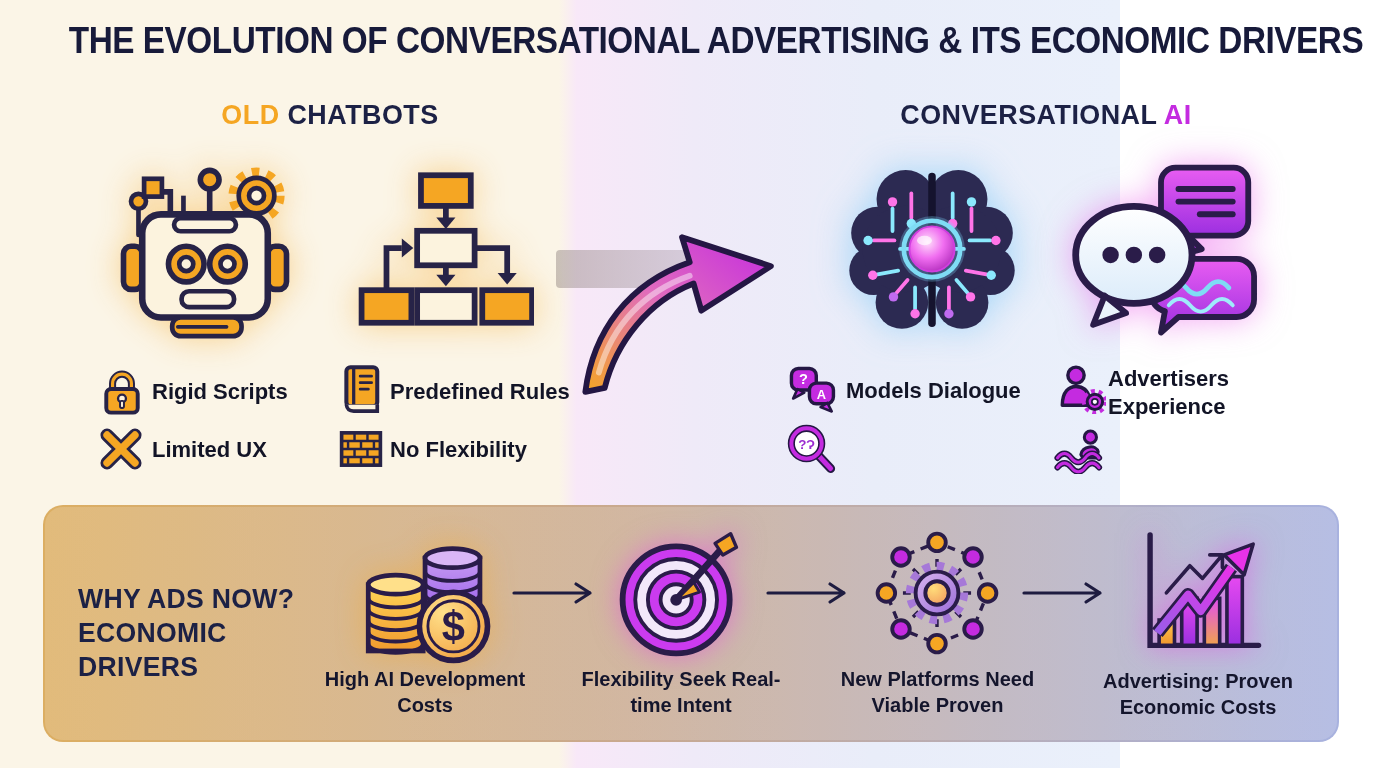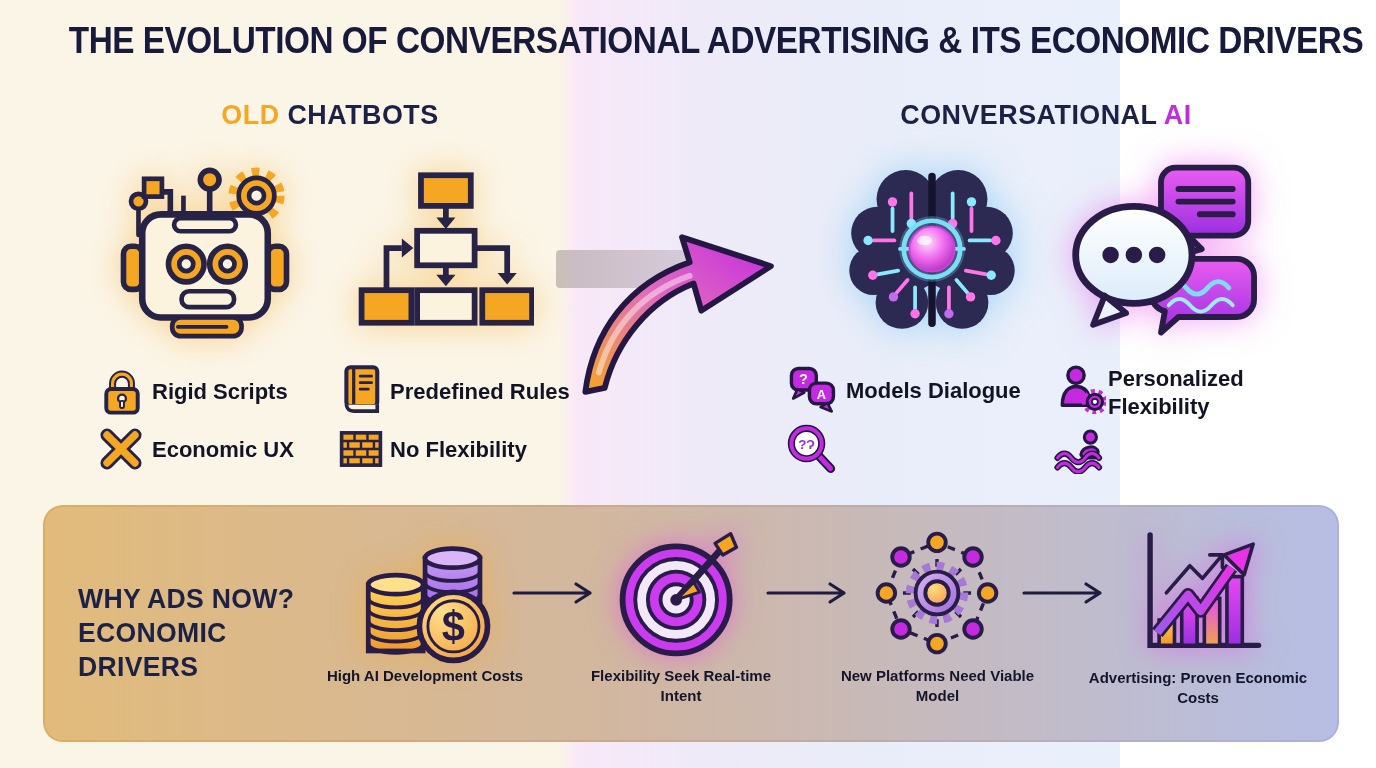--- a/index.html
+++ b/index.html
@@ -7,21 +7,21 @@
   .stage{position:relative;width:1120px;height:768px;
     background:linear-gradient(90deg,#FBF5E7 0%,#FBF5E7 49.9%,#F8E8F8 51.5%,#EFEAF8 62%,#E9EDF9 78%,#EAF0FB 100%);}
   .abs{position:absolute;}
   .title{left:0;top:20px;width:1376px;text-align:center;font-size:37px;font-weight:800;
     color:#171A3A;letter-spacing:-.5px;white-space:nowrap;transform:scaleX(.9);}
   .colhead{font-size:28px;font-weight:800;letter-spacing:.5px;white-space:nowrap;transform:scaleX(.96);}
   .colhead .accent-amber{color:#F5A623;}
   .colhead .accent-magenta{color:#C42BE0;}
   .colhead .main{color:#1C2145;}
   .feat-label{font-size:22px;font-weight:700;color:#121426;line-height:1.25;}
-  .step-label{font-size:15px;font-weight:700;color:#14152C;text-align:center;line-height:1.3;}
+  .step-label{font-size:20px;font-weight:700;color:#14152C;text-align:center;line-height:1.3;}
   .why-heading{font-size:28px;font-weight:800;color:#1C2145;line-height:1.22;letter-spacing:.3px;transform:scaleX(.95);transform-origin:left top;}
   .panel{left:43px;top:505px;width:1292px;height:233px;border-radius:20px;
     border:2.5px solid transparent;
     background:linear-gradient(rgba(255,255,255,.16),rgba(255,255,255,.16)) padding-box,
                linear-gradient(90deg,#DCAE62 0%,#C9A98F 45%,#A8B2DF 100%) border-box;}
   .glow-amber{filter:drop-shadow(0 0 16px rgba(246,167,31,.45));}
   .glow-blue{filter:drop-shadow(0 0 18px rgba(124,200,247,.65));}
   .glow-pink{filter:drop-shadow(0 0 16px rgba(232,80,232,.5));}
   .glow-mag{filter:drop-shadow(0 0 14px rgba(230,70,230,.55));}
   .grayband{left:556px;top:250px;width:140px;height:38px;border-radius:4px;
@@ -199,21 +199,21 @@
     <path d="M10 50 q1 8 9 8 h29 v-8" fill="#FCF3DE" stroke="#272347" stroke-width="4.5"></path>
   </svg>
   <div class="abs feat-label" style="left:390px;top:378px;">Predefined Rules</div>
 
   <svg class="abs" style="left:98px;top:426px;" width="46" height="46" viewBox="0 0 56 56">
     <g stroke-linecap="round">
       <path d="M11 11 L45 45 M11 45 L45 11" stroke="#272347" stroke-width="16"></path>
       <path d="M11 11 L45 45 M11 45 L45 11" stroke="#F5A623" stroke-width="9"></path>
     </g>
   </svg>
-  <div class="abs feat-label" style="left:152px;top:436px;">Economic UX</div>
+  <div class="abs feat-label" style="left:152px;top:436px;">Limited UX</div>
 
   <svg class="abs" style="left:338px;top:428px;" width="46" height="42" viewBox="0 0 56 52">
     <rect x="4" y="6" width="48" height="40" fill="#F5A623" stroke="#272347" stroke-width="4.5"></rect>
     <path d="M4 16 H52 M4 26 H52 M4 36 H52" stroke="#272347" stroke-width="3"></path>
     <path d="M20 6 V16 M36 6 V16 M12 16 V26 M28 16 V26 M44 16 V26 M20 26 V36 M36 26 V36 M12 36 V46 M28 36 V46 M44 36 V46" stroke="#272347" stroke-width="3"></path>
   </svg>
   <div class="abs feat-label" style="left:390px;top:436px;">No Flexibility</div>
 
   <svg class="abs" style="left:788px;top:366px;" width="48" height="48" viewBox="0 0 56 56">
     <rect x="4" y="3" width="29" height="25" rx="8" fill="#C42BE0" stroke="#241744" stroke-width="4"></rect>
@@ -225,21 +225,21 @@
   </svg>
   <div class="abs feat-label" style="left:846px;top:377px;">Models Dialogue</div>
 
   <svg class="abs" style="left:1058px;top:364px;" width="48" height="50" viewBox="0 0 56 58">
     <circle cx="21" cy="13" r="9.5" fill="#C42BE0" stroke="#241744" stroke-width="4"></circle>
     <path d="M5 48 C5 32 13 26 21 26 C29 26 35 31 37 40 L37 48 Z" fill="#C42BE0" stroke="#241744" stroke-width="4" stroke-linejoin="round"></path>
     <circle cx="43" cy="44" r="12.5" fill="none" stroke="#C42BE0" stroke-width="5" stroke-dasharray="4.5 4.5"></circle>
     <circle cx="43" cy="44" r="9" fill="#C42BE0" stroke="#241744" stroke-width="3.5"></circle>
     <circle cx="43" cy="44" r="3.5" fill="#FFFFFF" stroke="#241744" stroke-width="2"></circle>
   </svg>
-  <div class="abs feat-label" style="left:1108px;top:365px;width:160px;">Personalized Flexibility</div>
+  <div class="abs feat-label" style="left:1108px;top:365px;width:160px;">Advertisers Experience</div>
 
   <svg class="abs" style="left:786px;top:423px;" width="50" height="50" viewBox="0 0 56 56">
     <path d="M35 35 L50 51" stroke="#241744" stroke-width="10" stroke-linecap="round"></path>
     <path d="M35 35 L50 51" stroke="#C42BE0" stroke-width="5.5" stroke-linecap="round"></path>
     <circle cx="23" cy="23" r="17" fill="#FFFFFF" stroke="#241744" stroke-width="8"></circle>
     <circle cx="23" cy="23" r="17" fill="none" stroke="#C42BE0" stroke-width="4.5"></circle>
     <text x="23" y="29" font-size="15" font-weight="bold" fill="#9A2BD0" text-anchor="middle" font-family="Liberation Sans, sans-serif">?Ɂ</text>
   </svg>
 
   <svg class="abs" style="left:1054px;top:428px;" width="52" height="46" viewBox="0 0 60 52">
@@ -333,21 +333,21 @@
       <circle cx="75" cy="23" r="9" fill="#F5A623"></circle>
         <circle cx="75" cy="127" r="9" fill="#F5A623"></circle>
       <circle cx="23" cy="75" r="9" fill="#F5A623"></circle>
         <circle cx="127" cy="75" r="9" fill="#F5A623"></circle>
       <circle cx="112" cy="38" r="9" fill="#C42BE0"></circle>
         <circle cx="38" cy="38" r="9" fill="#C42BE0"></circle>
       <circle cx="112" cy="112" r="9" fill="#C42BE0"></circle>
         <circle cx="38" cy="112" r="9" fill="#C42BE0"></circle>
     </g>
   </svg>
-  <div class="abs step-label" style="left:825px;top:666px;width:225px;">New Platforms Need Viable Model</div>
+  <div class="abs step-label" style="left:825px;top:666px;width:225px;">New Platforms Need Viable Proven</div>
 
   <svg class="abs" style="left:1022px;top:580px;" width="88" height="26" viewBox="0 0 88 26">
     <path d="M2 13 H78 M78 13 L64 4 M78 13 L64 22" stroke="#1E1C40" stroke-width="3.2" fill="none" stroke-linecap="round" stroke-linejoin="round"></path>
   </svg>
 
   <svg class="abs glow-mag" style="left:1130px;top:526px;" width="136" height="132" viewBox="0 0 150 146">
     <defs>
       <linearGradient id="barO" x1="0" y1="0" x2="0" y2="1">
           <stop offset="0" stop-color="#FFC94F"></stop>
           <stop offset="1" stop-color="#F0952E"></stop>

